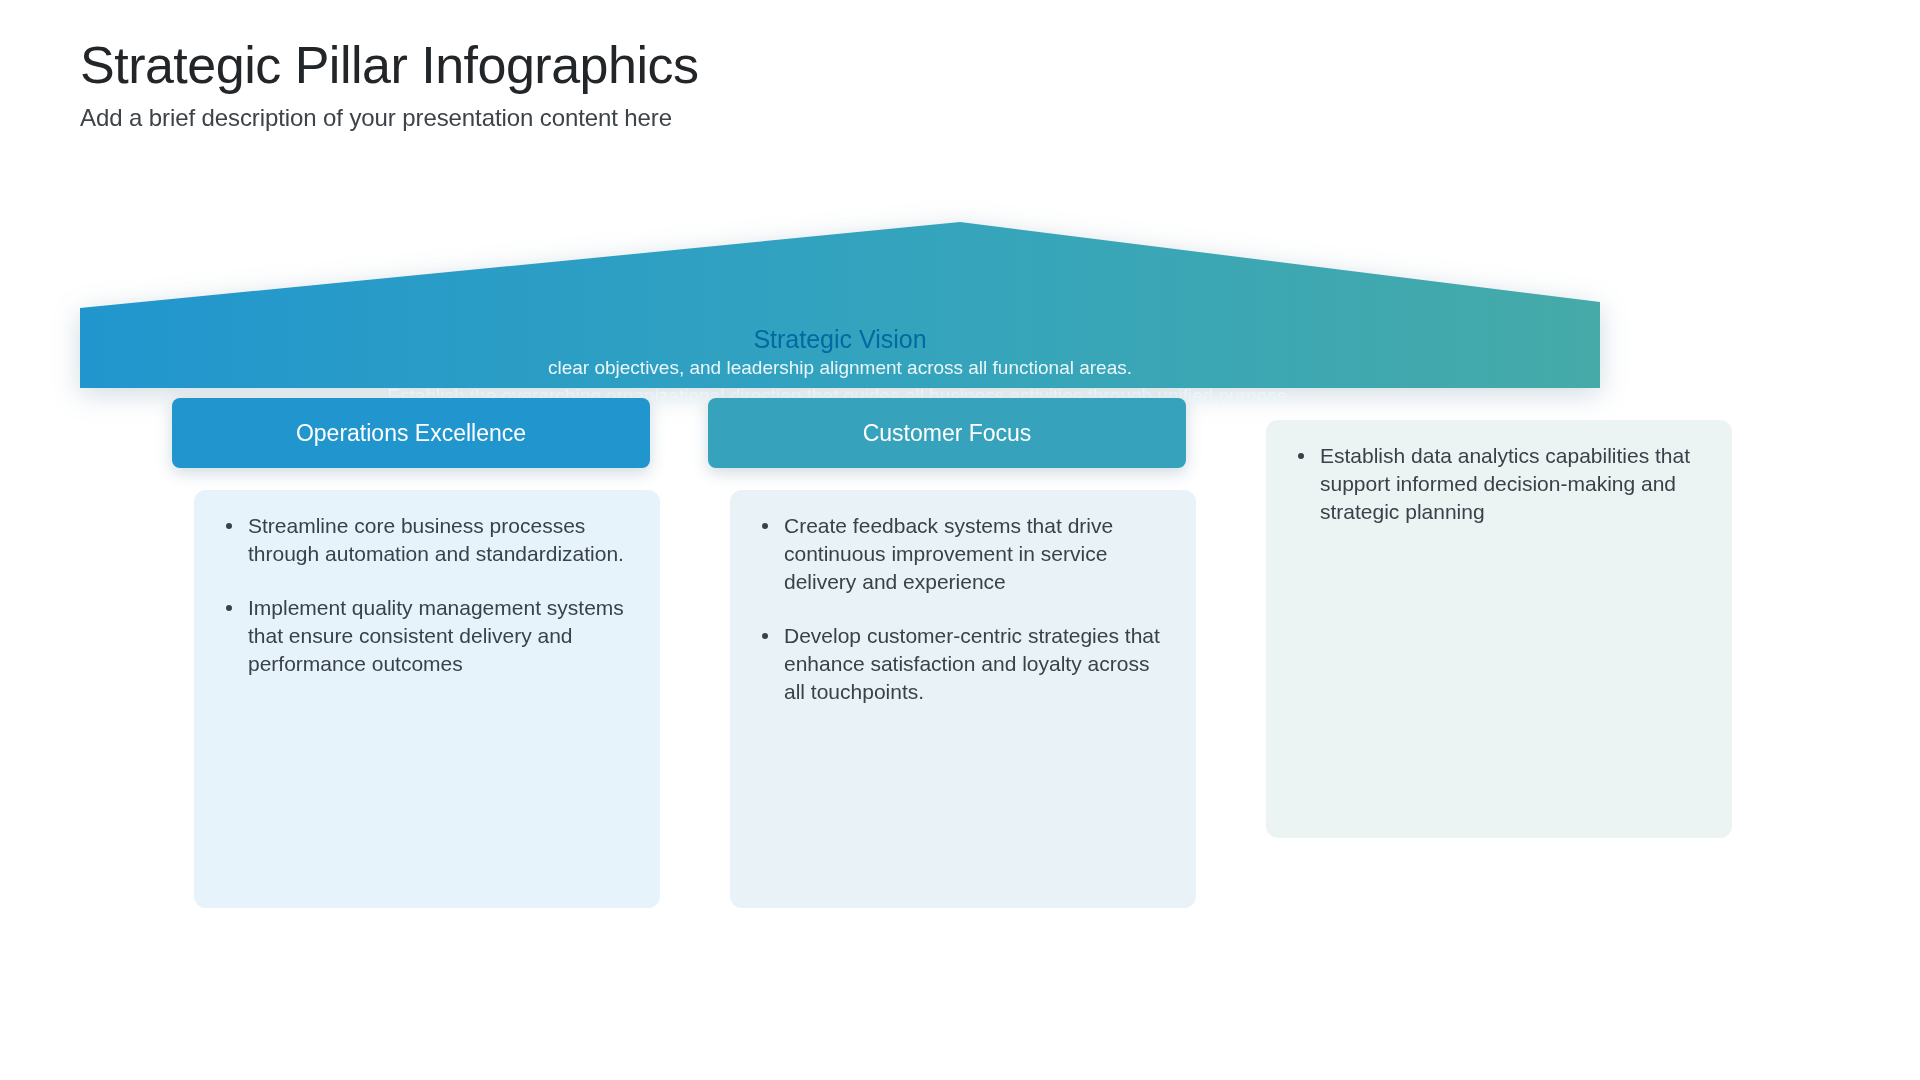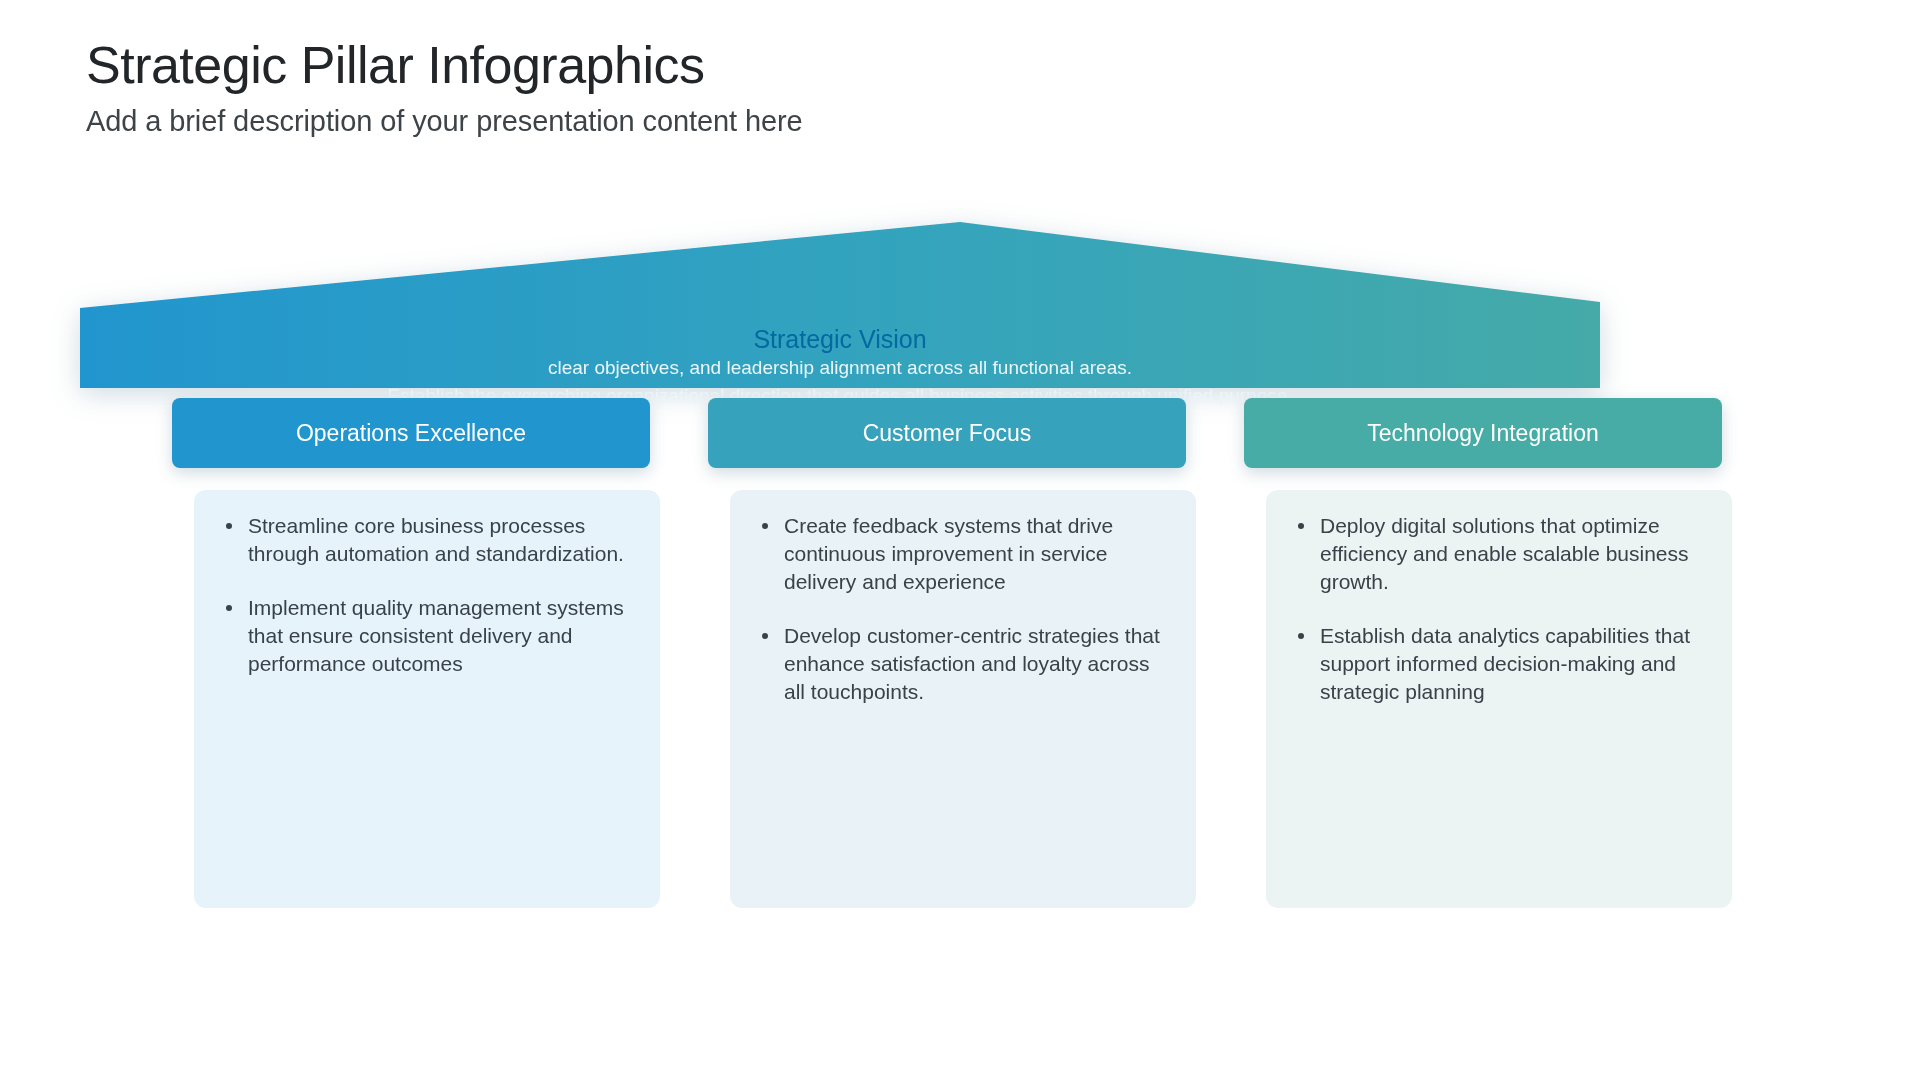--- a/index.html
+++ b/index.html
@@ -15,37 +15,37 @@
   .slide {
     position: relative;
     width: 1920px;
     height: 1080px;
     background: #ffffff;
   }
 
   
   .header {
     position: absolute;
-    left: 86px;
+    left: 80px;
     top: 36px;
     width: 1400px;
   }
 
   .page-title {
     font-size: 52px;
     font-weight: 400;
     color: #222629;
     letter-spacing: -0.5px;
     line-height: 1.12;
     white-space: nowrap;
   }
 
   .page-subtitle {
     margin-top: 10px;
-    font-size: 29px;
+    font-size: 24px;
     font-weight: 400;
     color: #3d4347;
     letter-spacing: -0.1px;
     line-height: 1.2;
     white-space: nowrap;
   }
 
   
   .roof-wrap {
     position: absolute;
@@ -190,23 +190,21 @@
       <div class="pillar-head" style="background:#36a2bc">Customer Focus</div>
       <div class="pillar-body" style="background:#e9f2f6">
         <ul class="bullet-list">
           <li class="bullet-item">Create feedback systems that drive continuous improvement in service delivery and experience</li>
           <li class="bullet-item">Develop customer-centric strategies that enhance satisfaction and loyalty across all touchpoints.</li>
         </ul>
       </div>
     </div>
 
     <div class="pillar">
-      <div class="pillar-head" style="background:#47aca5">Technology Integration</div>
       <div class="pillar-body" style="background:#ebf4f3">
         <ul class="bullet-list">
-          <li class="bullet-item">Deploy digital solutions that optimize efficiency and enable scalable business growth.</li>
           <li class="bullet-item">Establish data analytics capabilities that support informed decision-making and strategic planning</li>
         </ul>
       </div>
     </div>
 
   </div>
 </div>
 
 </body></html>

